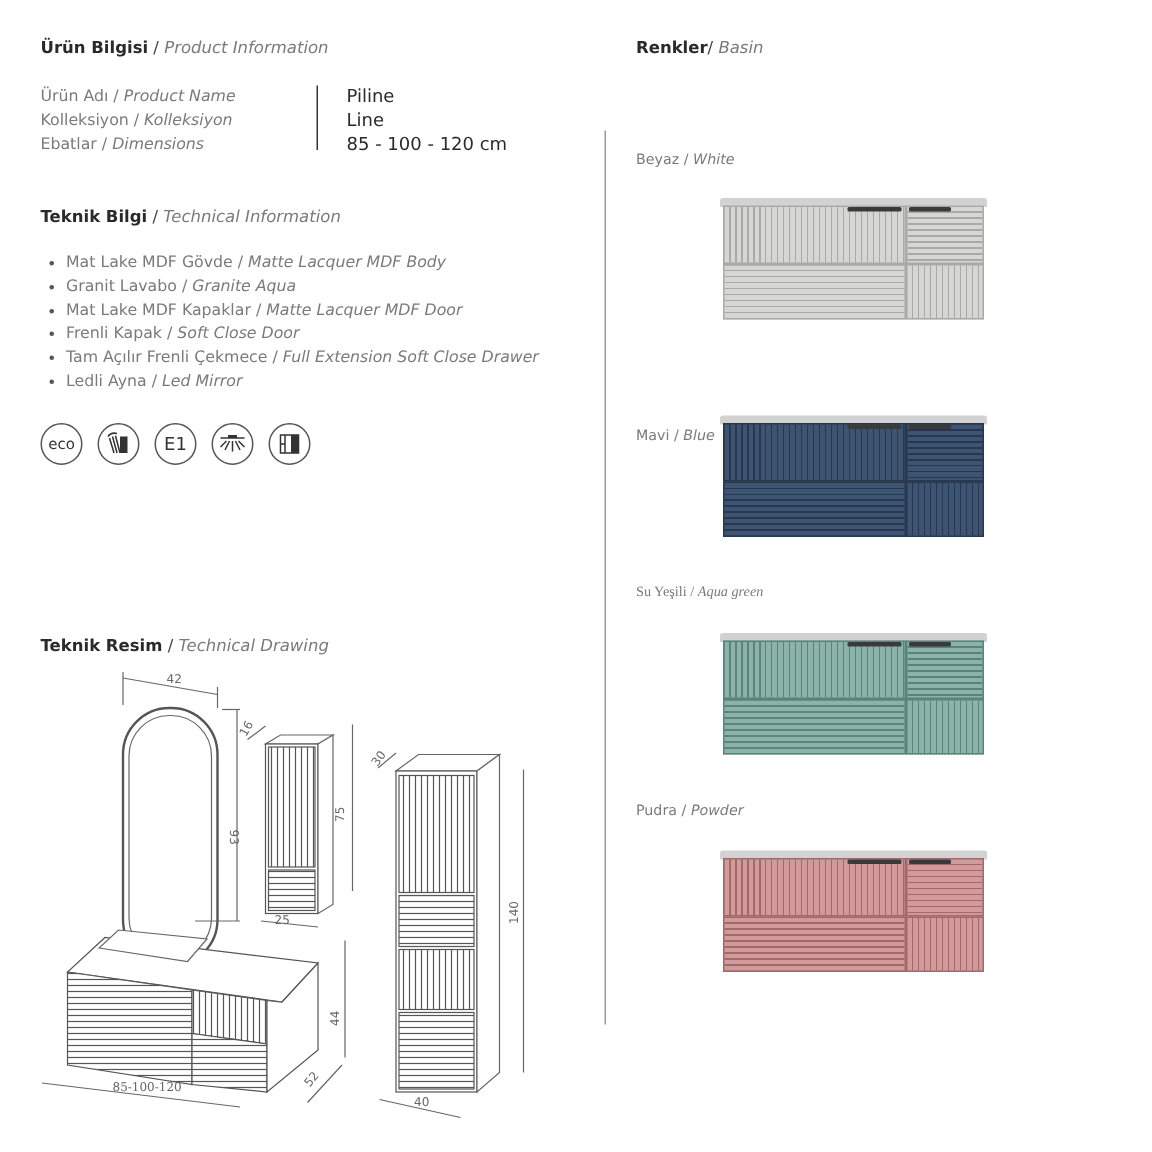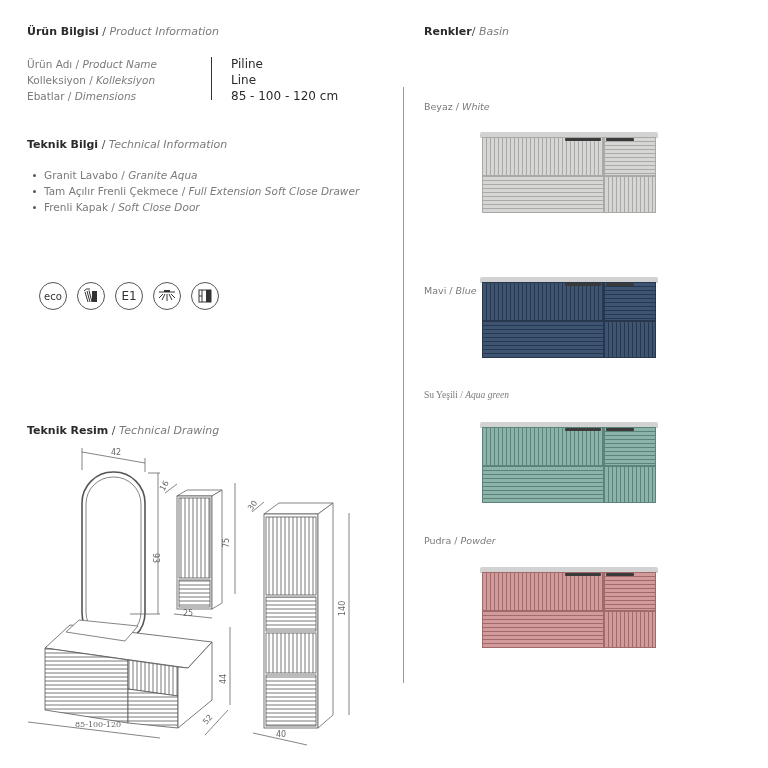--- a/index.html
+++ b/index.html
@@ -53,26 +53,29 @@
   <div class="info-value">Piline</div>
   <div class="info-value">Line</div>
   <div class="info-value">85 - 100 - 120 cm</div>
 </div>
 
 <div class="abs heading" style="left:27px; top:138px;text-align:center;">
   <b>Teknik Bilgi</b><span class="sep"> / </span><i>Technical Information</i>
 </div>
 
 <ul class="abs tech" style="left:30px; top:168px;">
+  <li><span>Mat Lake MDF Gövde</span> / <i>Matte Lacquer MDF Body</i></li>
   <li><span>Granit Lavabo</span> / <i>Granite Aqua</i></li>
+  <li><span>Mat Lake MDF Kapaklar</span> / <i>Matte Lacquer MDF Door</i></li>
+  <li><span>Frenli Kapak</span> / <i>Soft Close Door</i></li>
   <li><span>Tam Açılır Frenli Çekmece</span> / <i>Full Extension Soft Close Drawer</i></li>
-  <li><span>Frenli Kapak</span> / <i>Soft Close Door</i></li>
+  <li><span>Ledli Ayna</span> / <i>Led Mirror</i></li>
 </ul>
 
-<div class="abs cert-icons" style="left:27px; top:282px;margin-left:12px;">
+<div class="abs cert-icons" style="left:27px; top:282px;">
   <div class="cert">
       <span>eco</span>
     </div>
   <div class="cert">
     <svg width="18" height="16" viewBox="0 0 18 16">
         <g stroke="#333" fill="none" stroke-width="1">
           <path d="M3 4 L6 14"></path>
           <path d="M5 3 L8 14"></path>
           <path d="M7 2.5 L10 14"></path>
         </g>

